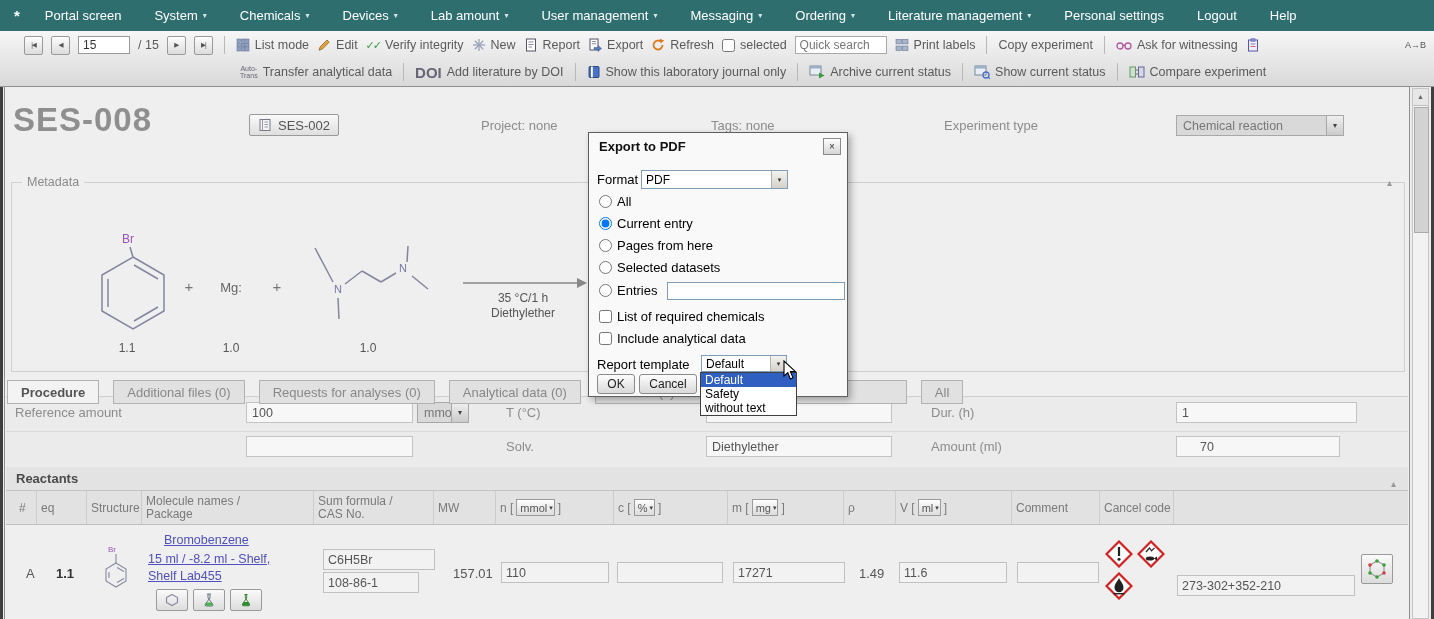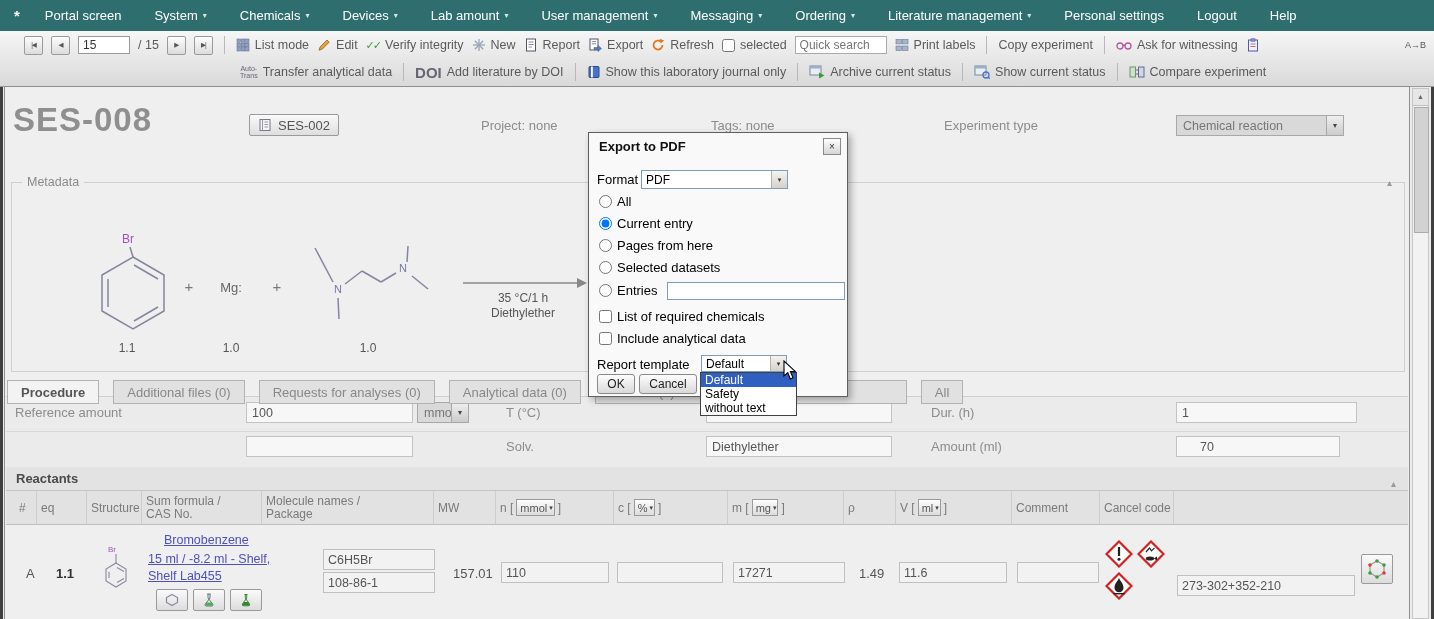--- a/index.html
+++ b/index.html
@@ -393,25 +393,25 @@
     <input class="abs field" style="left: 1171px; top: 349px; width: 164px; padding-left: 23px;" value="70">
 
     <div class="abs sec-head">
       <span>Reactants</span>
       <span class="collapse" style="top:5px;">▴</span>
     </div>
     <div class="abs rt-header">
       <span class="rt-col" style="width:22px;">#</span>
       <span class="rt-col" style="width:50px;">eq</span>
       <span class="rt-col" style="width:55px;">Structure</span>
+      <span class="rt-col two-line" style="width:172px;">
+          <span><span>Molecule names /</span><br><span>Package</span></span>
+        </span>
       <span class="rt-col two-line" style="width:120px;">
           <span><span>Sum formula /</span><br><span>CAS No.</span></span>
-        </span>
-      <span class="rt-col two-line" style="width:172px;">
-          <span><span>Molecule names /</span><br><span>Package</span></span>
         </span>
       <span class="rt-col" style="width:62px;">MW</span>
       <span class="rt-col" style="width:118px;">
         <span>n [</span>
         <span class="mini-select">
             <span>mmol</span>
             <span class="ar">▾</span>
           </span>
         <span>]</span>
       </span>
@@ -473,21 +473,21 @@
           </svg>
       </span>
       <span class="act-btn">
         <svg width="14" height="14" viewBox="0 0 14 14">
             <path d="M5.5 1.5 h3 M6.3 1.5 v3.5 L10.5 11 a1.3 1.3 0 0 1 -1.2 1.8 H4.7 a1.3 1.3 0 0 1 -1.2 -1.8 L7.7 5 V1.5" fill="none" stroke="#2a7a2a" stroke-width="0.9"></path>
             <path d="M4.6 9 h4.8 l0.8 2 a1 1 0 0 1 -1 1.6 H4.8 a1 1 0 0 1 -1 -1.6 z" fill="#2e8b2e"></path>
           </svg>
       </span>
     </div>
     <input class="abs cell-input" style="left: 318px; top: 462px; width: 112px;" value="C6H5Br">
-    <input class="abs cell-input" style="left: 318px; top: 485px; width: 112px;" value="108-86-1">
+    <input class="abs cell-input" style="left: 318px; top: 485px; width: 96px;" value="108-86-1">
     <div class="abs" style="left:448px;top:479px;color:#555;">157.01</div>
     <input class="abs cell-input" style="left: 496px; top: 475px; width: 108px;" value="110">
     <input class="abs cell-input" style="left: 612px; top: 475px; width: 106px;" value="">
     <input class="abs cell-input" style="left: 728px; top: 475px; width: 112px;" value="17271">
     <div class="abs" style="left:854px;top:479px;color:#555;">1.49</div>
     <input class="abs cell-input" style="left: 894px; top: 475px; width: 108px;" value="11.6">
     <input class="abs cell-input" style="left: 1012px; top: 475px; width: 82px;" value="">
     <span class="abs ghs" style="left:1100px;top:453px;">
       <svg width="28" height="28" viewBox="0 0 28 28">
           <path d="M14 1.5 L26.5 14 L14 26.5 L1.5 14 Z" fill="#fff" stroke="#d42020" stroke-width="2.2"></path>

